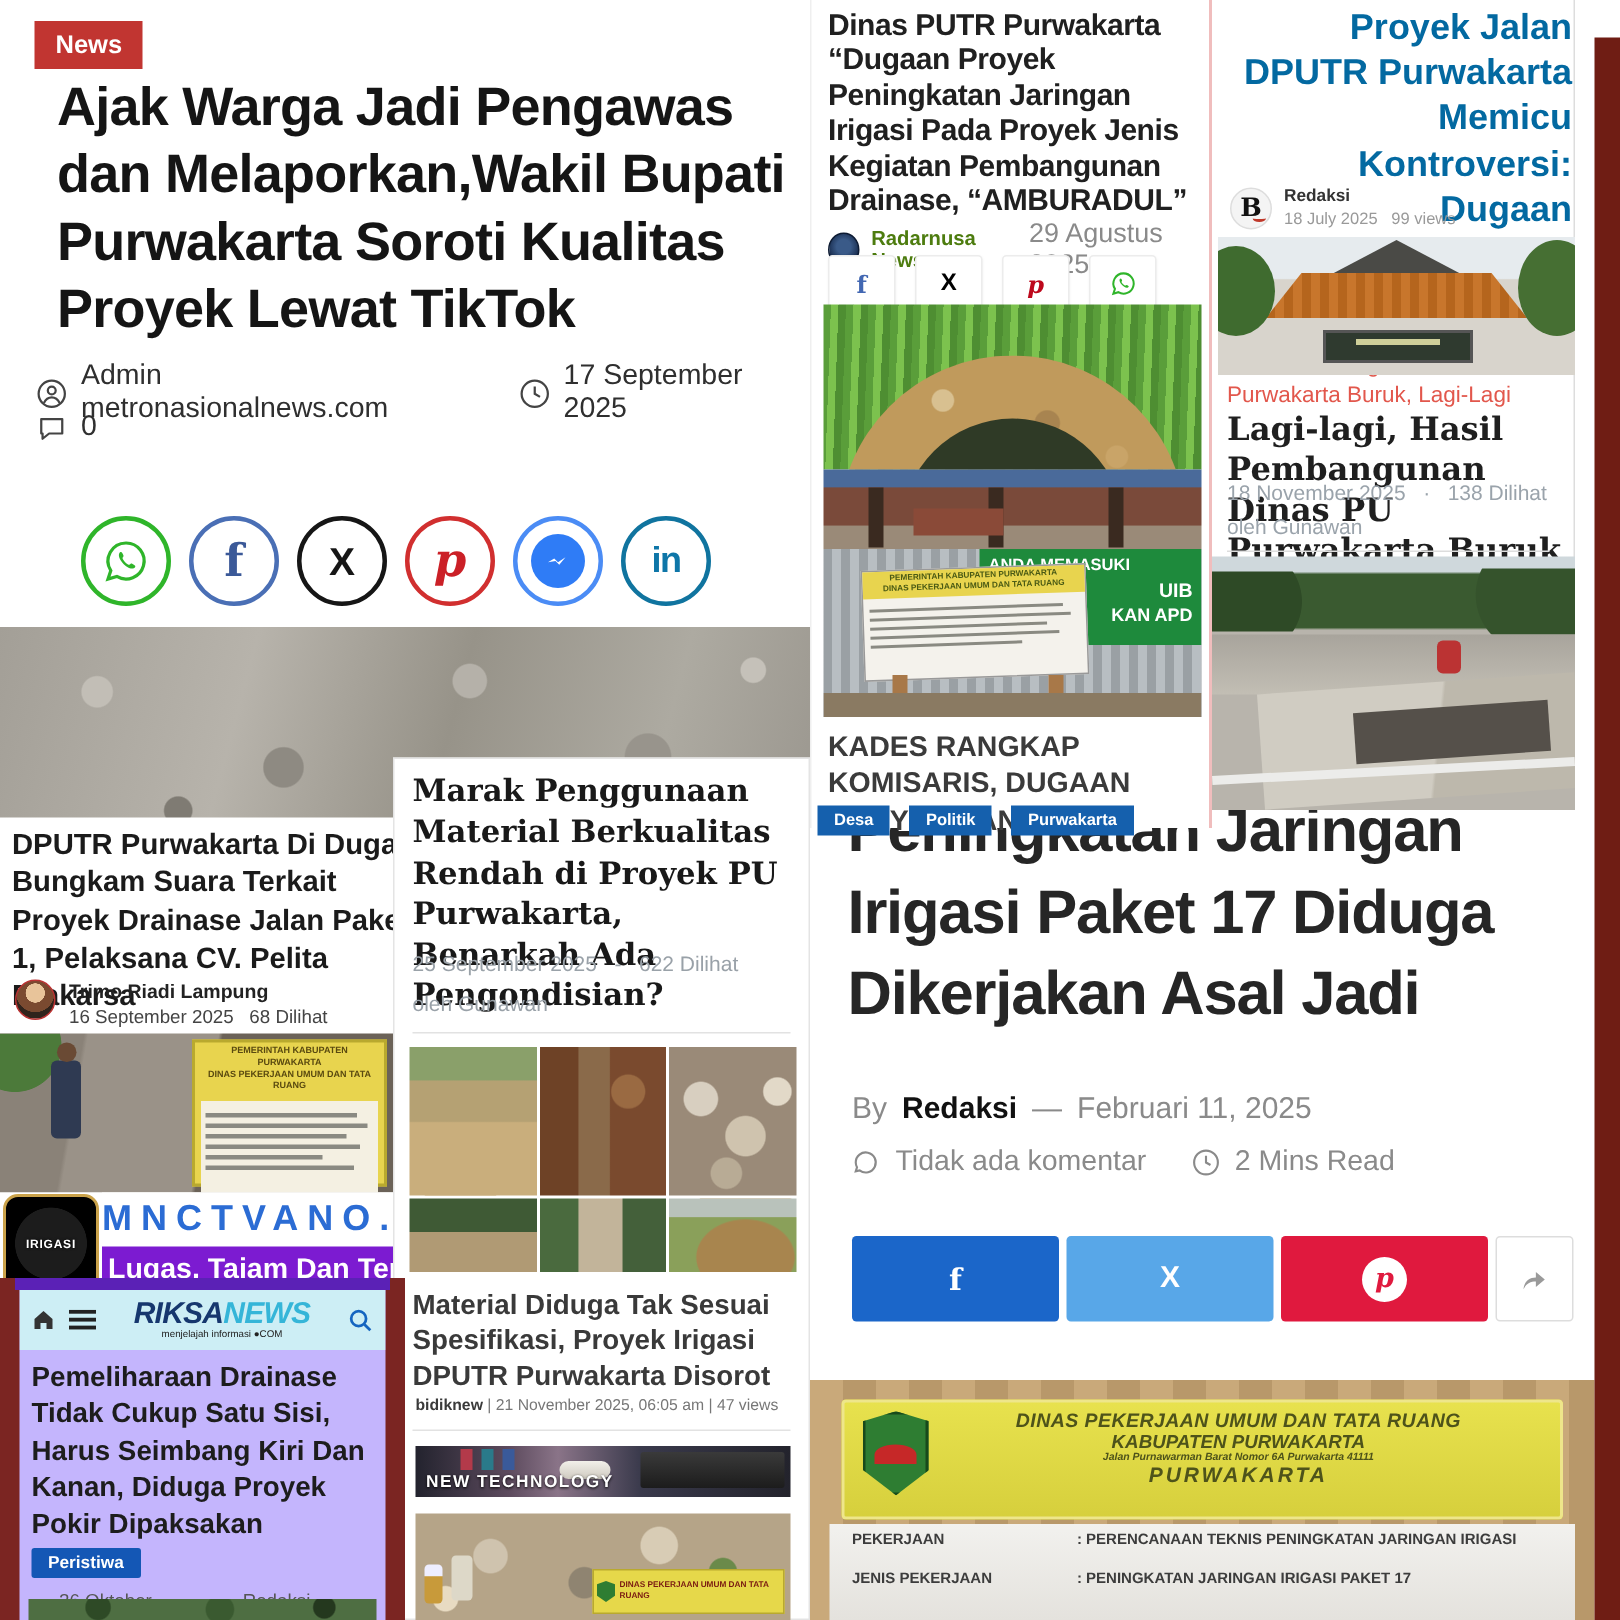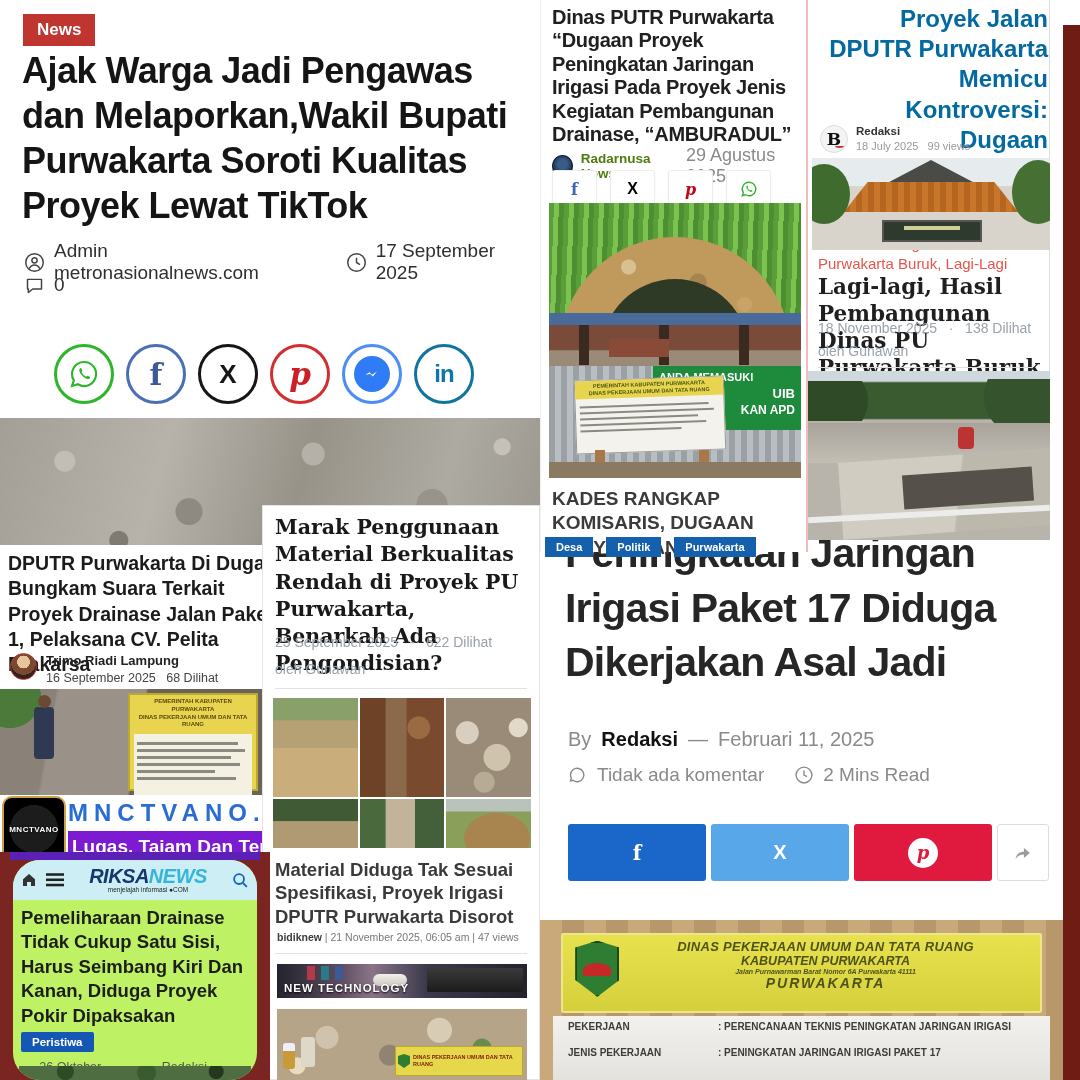--- a/index.html
+++ b/index.html
@@ -6,21 +6,21 @@
   *{box-sizing:border-box;}
   body{font-family:"Liberation Sans","DejaVu Sans",sans-serif;}
   .stage{position:relative;width:1080px;height:1080px;overflow:hidden;background:#fff;}
   .card{position:absolute;background:#fff;}
   .abs{position:absolute;}
   .photo{position:absolute;overflow:hidden;}
   .ser{font-family:"DejaVu Serif","Liberation Serif",serif;}
 
   
   .badge-news{position:absolute;left:23px;top:14px;background:#c13531;color:#fff;font-weight:700;font-size:17px;padding:6px 14px;}
-  .t1{position:absolute;left:22px;top:48px;width:505px;margin:0;font-size:36px;line-height:1.25;font-weight:800;color:#151515;letter-spacing:-.5px;}
+  .t1{position:absolute;left:38px;top:48px;width:505px;margin:0;font-size:36px;line-height:1.25;font-weight:800;color:#151515;letter-spacing:-.5px;}
   .meta1{position:absolute;left:24px;top:240px;display:flex;align-items:center;gap:9px;font-size:19px;color:#2f2f2f;}
   .meta1 svg{flex:0 0 auto;}
   .meta1 .gap{width:14px;}
   .meta1b{position:absolute;left:24px;top:274px;display:flex;align-items:center;gap:9px;font-size:19px;color:#2f2f2f;}
   .socrow{position:absolute;left:54px;top:344px;display:flex;gap:12px;}
   .soc{width:60px;height:60px;border-radius:50%;border:3px solid #888;display:flex;align-items:center;justify-content:center;background:#fff;font-weight:800;}
   .soc.wa{border-color:#2fb52a;color:#2fb52a;}
   .soc.fb{border-color:#4a6fb5;color:#3b5998;font-size:30px;font-family:"DejaVu Serif",serif;}
   .soc.xx{border-color:#161616;color:#161616;font-size:26px;font-weight:900;}
   .soc.pin{border-color:#d12f2f;color:#cb2027;font-size:31px;font-family:"DejaVu Serif",serif;font-style:italic;}
@@ -89,21 +89,21 @@
   .src6 .nm{font-size:13px;font-weight:800;color:#222;}
   .src6 .dt{font-size:12.5px;color:#444;margin-top:3px;}
   .mnct{position:absolute;left:0;top:250px;width:262px;height:68px;background:#fff;}
   .mnct-logo{position:absolute;left:2px;top:1px;width:64px;height:66px;background:radial-gradient(circle,#1c1c1c 55%,#000 56%);border:2px solid #caa24a;border-radius:10px;display:flex;align-items:center;justify-content:center;color:#fff;font-size:8px;font-weight:800;letter-spacing:.5px;text-shadow:0 0 2px #000;}
   .mnct-site{position:absolute;left:68px;top:0;width:194px;height:36px;background:#fff;display:flex;align-items:center;overflow:hidden;color:#2b6cd4;font-weight:800;font-size:24px;letter-spacing:6px;white-space:nowrap;}
   .mnct-tag{position:absolute;left:68px;top:36px;width:194px;height:32px;background:#7c1bd1;display:flex;align-items:center;overflow:hidden;color:#fff;font-weight:700;font-size:19px;white-space:nowrap;padding-left:4px;}
 
   
   .frame7{position:absolute;left:0;top:852px;width:270px;height:228px;background:#7b2522;z-index:7;}
   .bar7{position:absolute;left:10px;top:0;width:250px;height:8px;background:#5b21b6;}
-  .inner7{position:absolute;left:13px;top:8px;width:244px;height:220px;background:#bef264;overflow:hidden;border-radius:27px;}
+  .inner7{position:absolute;left:13px;top:8px;width:244px;height:220px;background:#c4b5fd;overflow:hidden;}
   .hdr7{position:absolute;left:0;top:0;width:100%;height:40px;background:#cdeef5;display:flex;align-items:center;padding:0 8px;gap:9px;}
   .brand7{flex:1;text-align:center;line-height:1;}
   .brand7 .b1{font-style:italic;font-weight:900;font-size:20px;color:#16376e;letter-spacing:-.5px;}
   .brand7 .b2{font-style:italic;font-weight:900;font-size:20px;color:#35b5d8;letter-spacing:-.5px;}
   .brand7 .tg{font-size:6.5px;color:#222;margin-top:1px;}
   .t7{position:absolute;left:8px;top:46px;width:230px;margin:0;font-size:18.5px;line-height:1.32;font-weight:800;color:#1d1d1d;}
   .tag7{position:absolute;left:8px;top:172px;background:#1457b5;color:#fff;font-size:11.5px;font-weight:700;padding:4px 11px;border-radius:2px;}
   .meta7{position:absolute;left:8px;top:200px;display:flex;align-items:center;gap:7px;font-size:12.5px;color:#555;}
   .meta7 .gap{width:10px;}
 
@@ -264,21 +264,21 @@
           <div style="height:3px;background:#8a8a82;margin:4px 0;width:90%;"></div>
           <div style="height:3px;background:#8a8a82;margin:4px 0;width:96%;"></div>
           <div style="height:3px;background:#8a8a82;margin:4px 0;width:84%;"></div>
           <div style="height:3px;background:#8a8a82;margin:4px 0;width:92%;"></div>
           <div style="height:3px;background:#8a8a82;margin:4px 0;width:70%;"></div>
           <div style="height:3px;background:#8a8a82;margin:4px 0;width:88%;"></div>
         </div>
       </div>
     </div>
     <div class="mnct">
-      <span class="mnct-logo">MNCTVANO</span>
+      <span class="mnct-logo">IRIGASI</span>
       <span class="mnct-site">MNCTVANO.CO</span>
       <span class="mnct-tag">Lugas, Tajam Dan Terpercaya</span>
     </div>
   </section>
 
   <section class="card" style="left:540px;top:540px;width:523px;height:540px;z-index:2;">
     <h1 class="t5">Peningkatan Jaringan Irigasi Paket 17 Diduga Dikerjakan Asal Jadi</h1>
     <div class="meta5">
       <span>By</span>
       <b>Redaksi</b>

